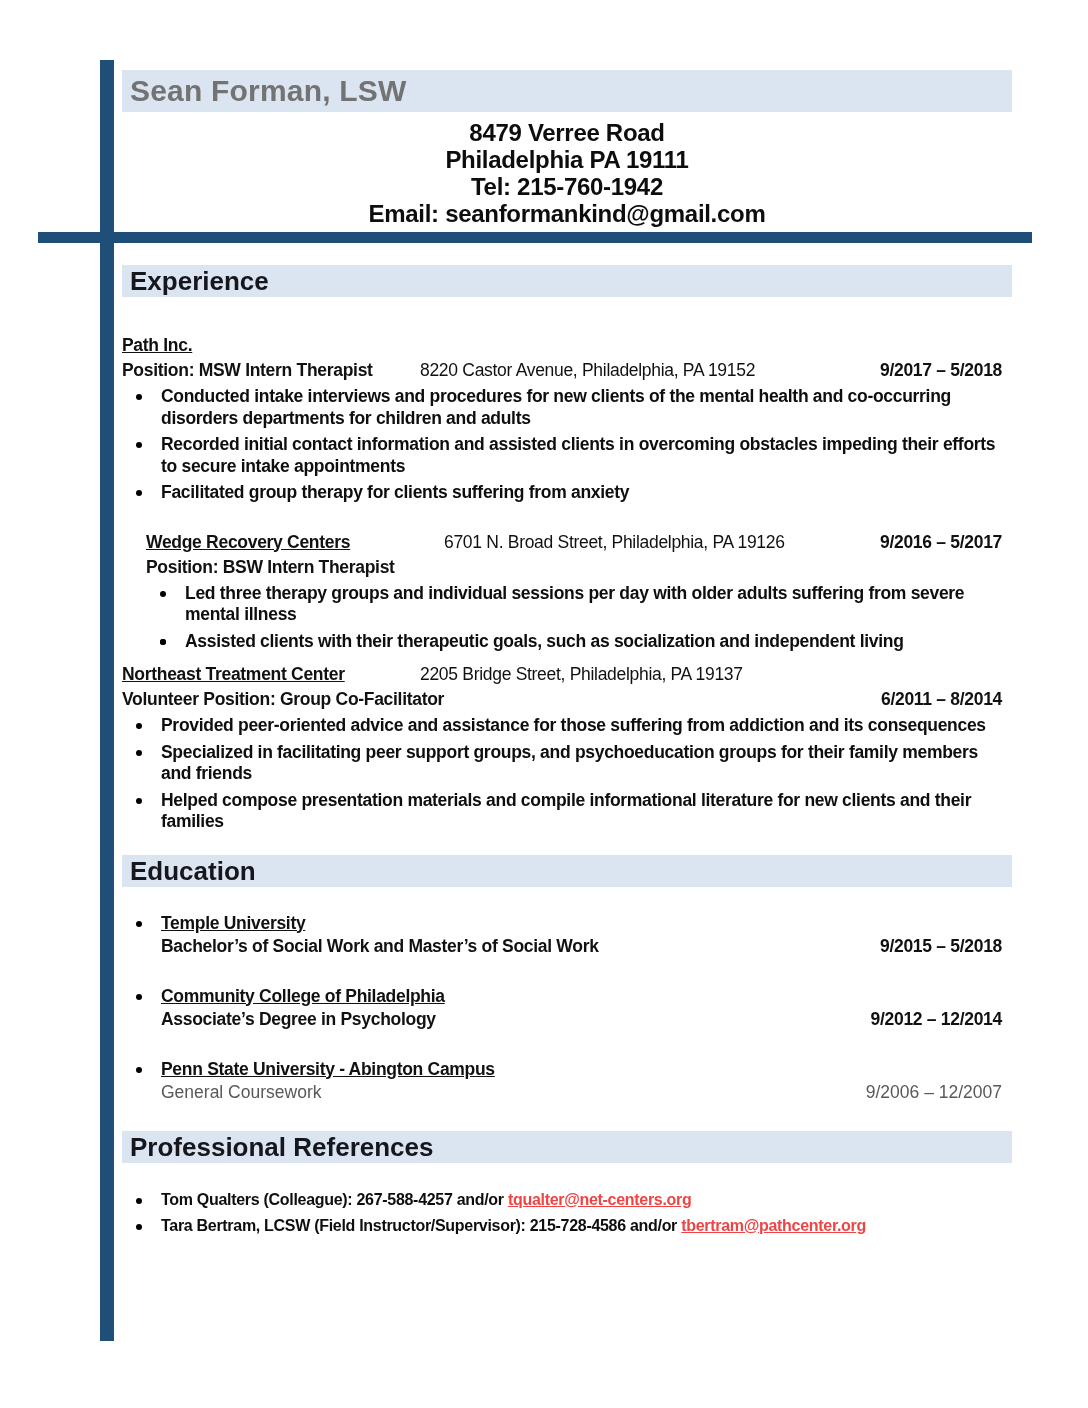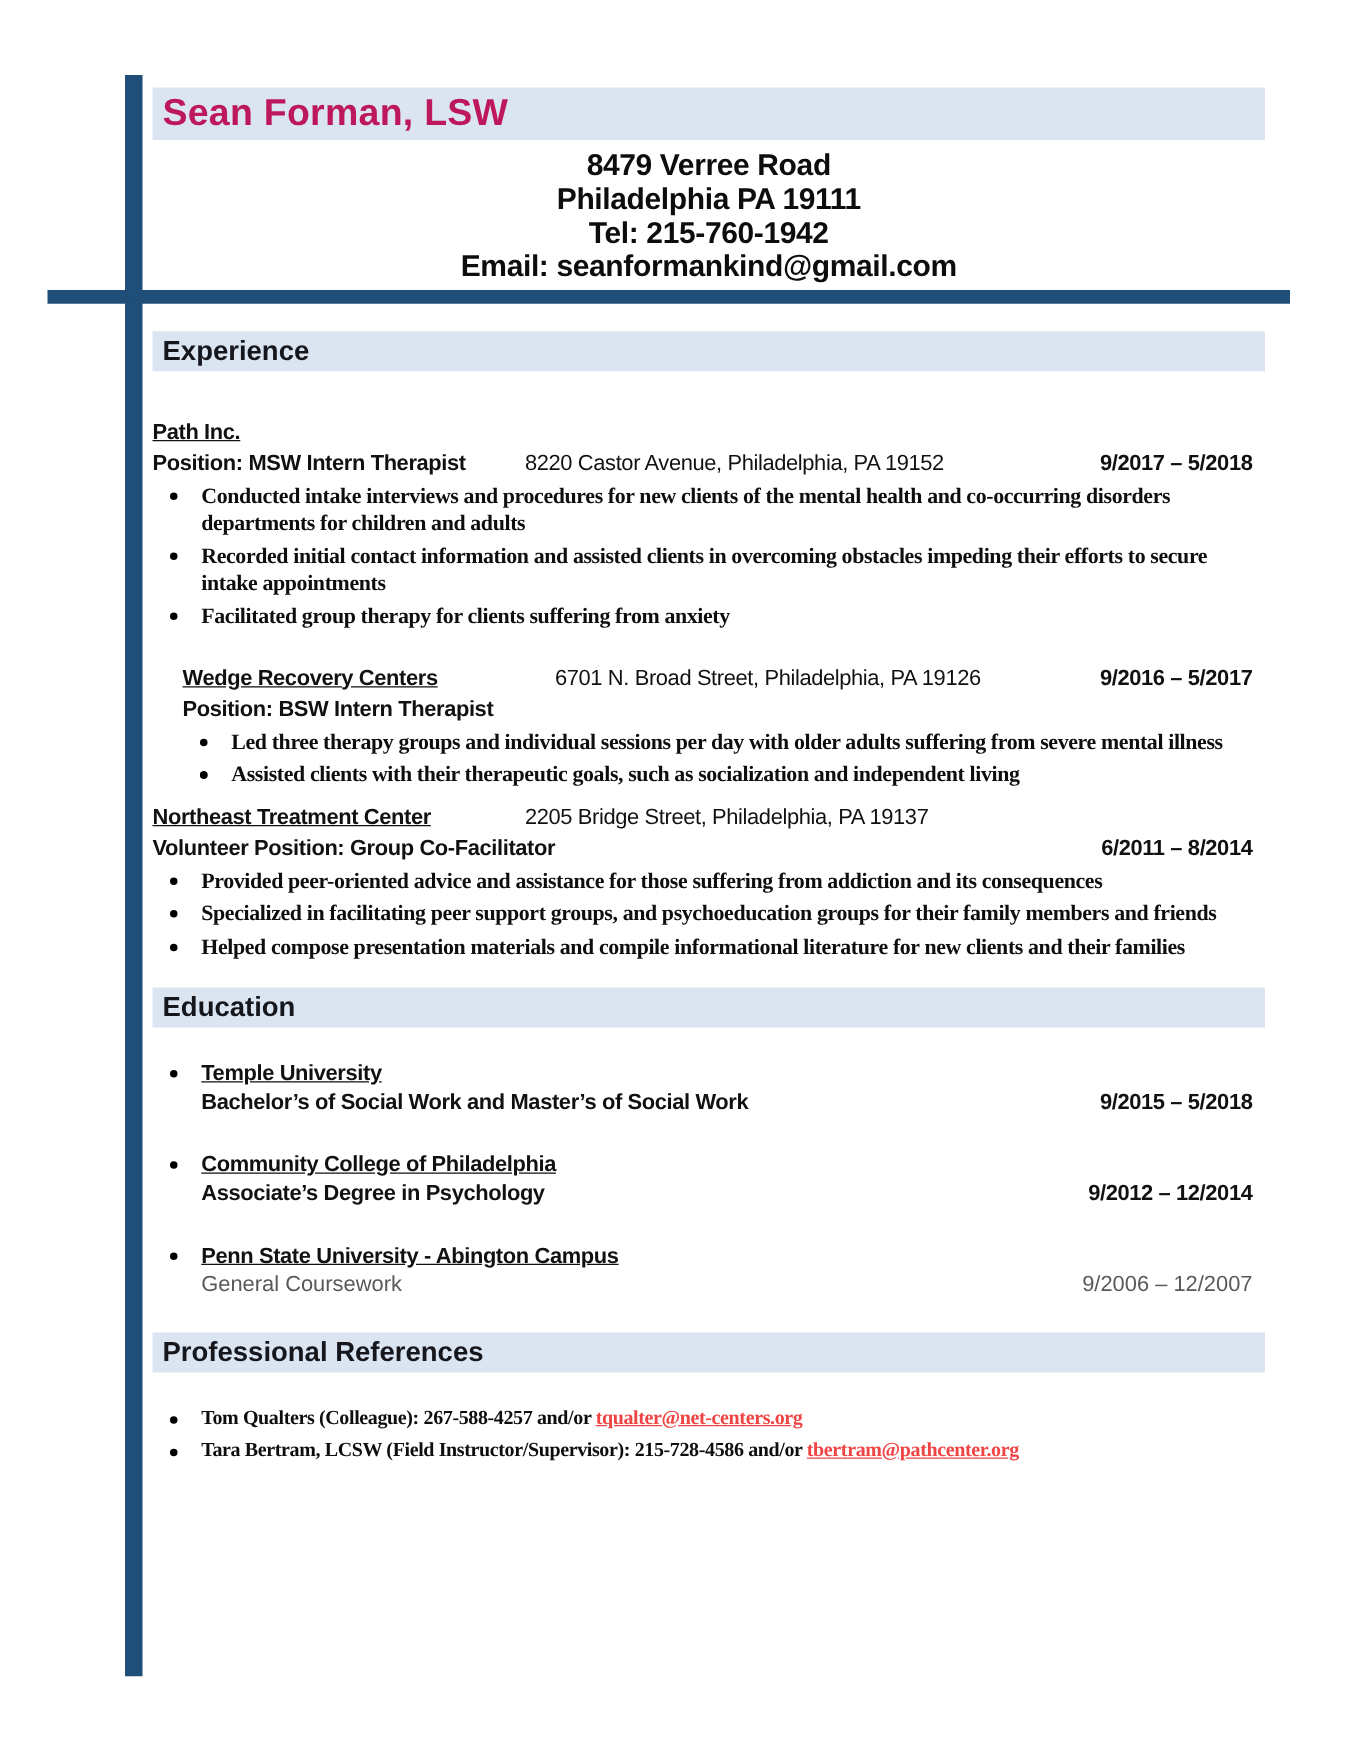--- a/index.html
+++ b/index.html
@@ -23,34 +23,34 @@
   .content {
     position: absolute; left: 122px; top: 0; width: 890px;
   }
   
   .content { letter-spacing: -0.3px; }
 
   .name-banner {
     margin-top: 70px; height: 42px;
     background: #DBE5F1;
     padding-left: 8px;
-    font-size: 30px; font-weight: 700; color: #be185d;
+    font-size: 30px; font-weight: 700; color: #737373;
     line-height: 42px;
     letter-spacing: 0.2px;
   }
   .contact {
     margin-top: 7px;
     text-align: center;
     font-size: 24px; font-weight: 700;
     line-height: 27px; color: #0d0d0d;
   }
   .section-header {
     height: 32px; background: #DBE5F1;
     padding-left: 8px;
-    font-size: 22px; font-weight: 700; color: #16161d;
+    font-size: 26px; font-weight: 700; color: #16161d;
     line-height: 32px;
     letter-spacing: 0px;
   }
   .sh-experience { margin-top: 38px; }
   .sh-education { margin-top: 22px; }
   .sh-references { margin-top: 20px; }
 
   .job { font-size: 17.5px; }
   .job-1 { margin-top: 36px; }
   .job-2 { margin-top: 26px; margin-left: 24px; }
@@ -66,21 +66,21 @@
     font-weight: 400; white-space: nowrap;
   }
   .dates {
     position: absolute; right: 10px; top: 0;
     font-weight: 700; white-space: nowrap;
   }
   .bullets { margin-top: 3px; }
   .bullet-row {
     position: relative; padding-left: 39px;
     line-height: 21.5px; margin-bottom: 5px;
-    font-weight: 700; color: #0e0e0e; font-family: Liberation Serif, serif;
+    font-weight: 700; color: #0e0e0e;
   }
   .dot {
     position: absolute; left: 14px; top: 8px;
     width: 6px; height: 6px; border-radius: 50%;
     background: #000000;
   }
   .edu-list { margin-top: 25px; }
   .edu-item { position: relative; padding-left: 39px; margin-bottom: 27px; font-size: 17.5px; }
   .edu-item .dot { top: 9px; }
   .school {

